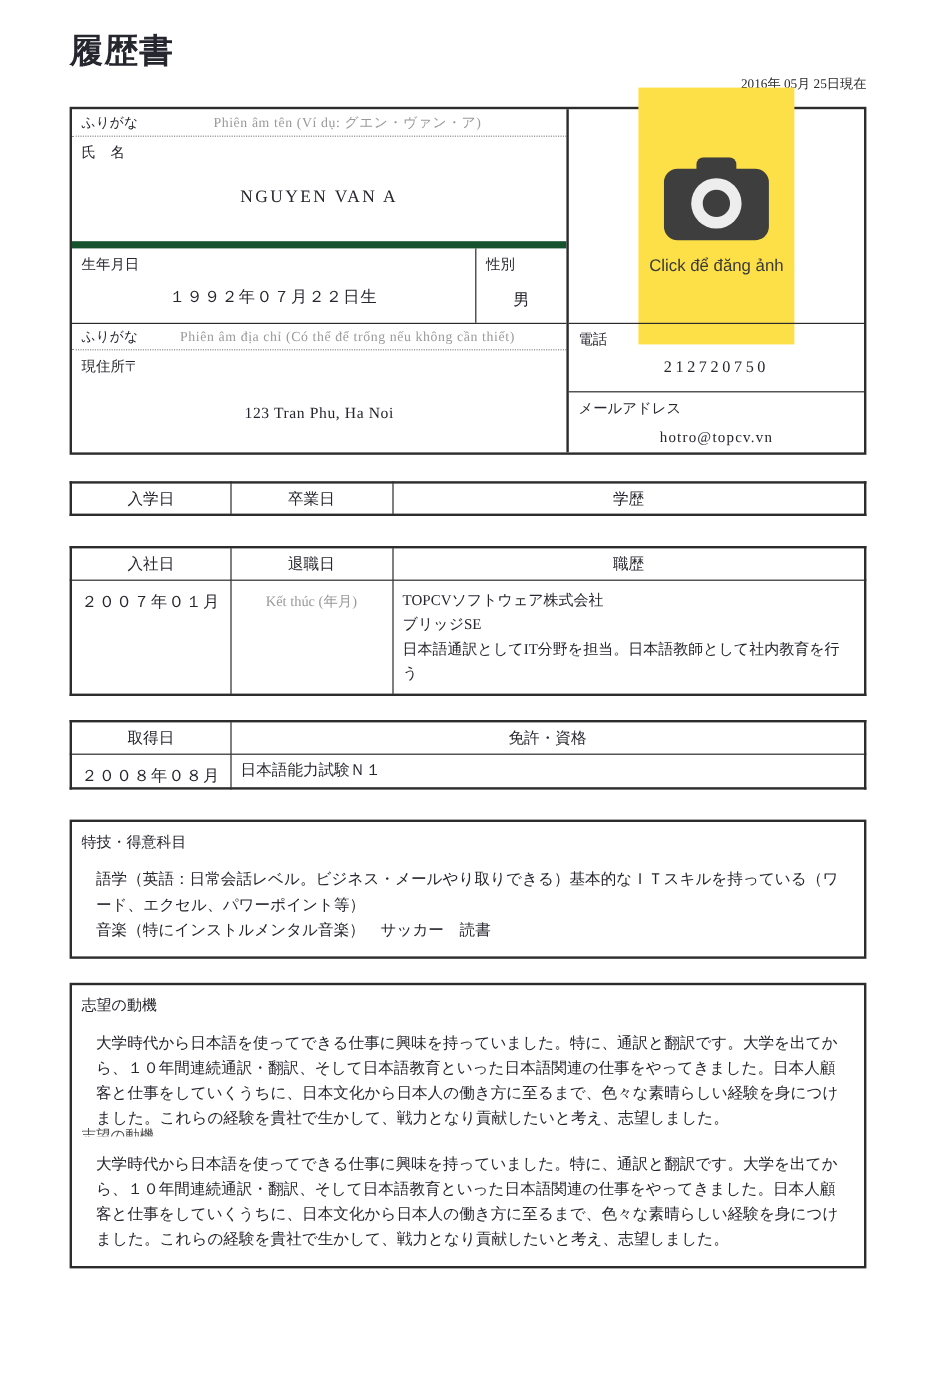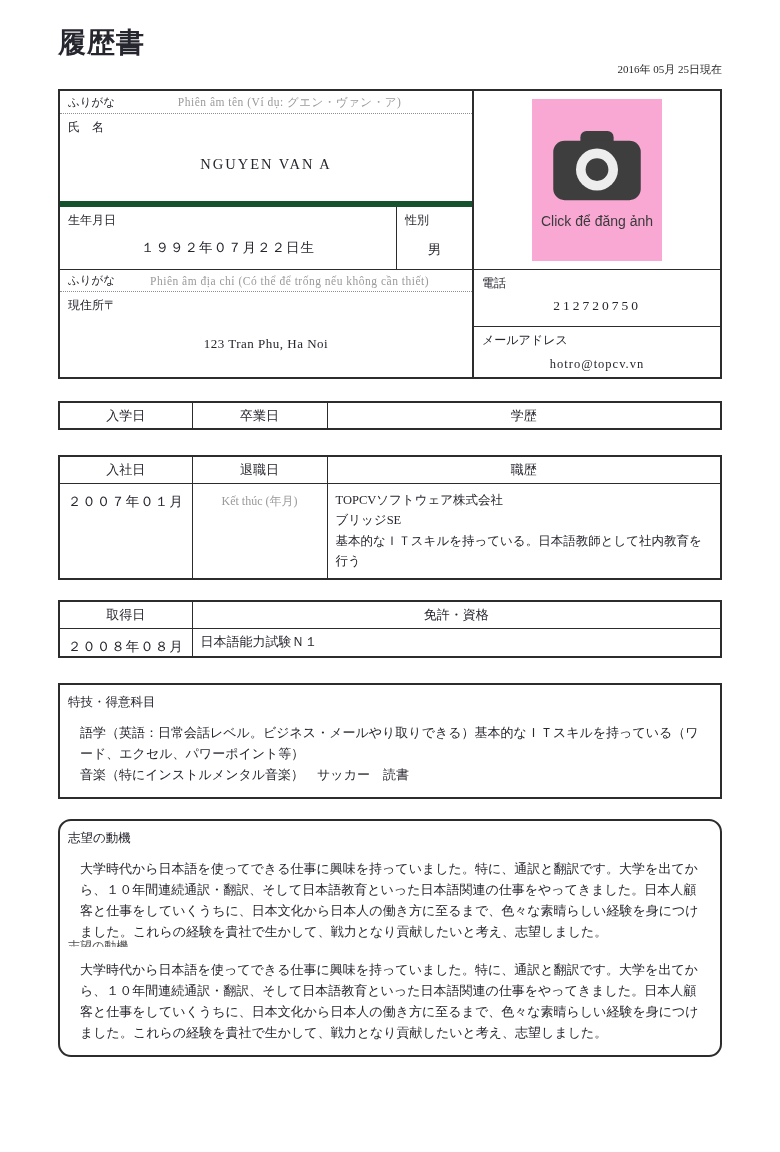--- a/index.html
+++ b/index.html
@@ -32,21 +32,21 @@
   .birth-val { text-align: center; font-size: 13.5px; margin-top: 10px; letter-spacing: 1px; }
   .gender-cell { width: 76px; border-left: 1px solid #2c2c2c; padding: 5px 8px; }
   .gender-val { text-align: center; font-size: 13.5px; margin-top: 12px; }
 
   .row-furi2 { border-top: 1px solid #2c2c2c; }
   .row-addr { flex: 1; padding: 5px 8px; }
   .addr-val { text-align: center; font-size: 13px; margin-top: 22px; letter-spacing: .5px; }
 
   .photo-cell { height: 178px; display: flex; align-items: center; justify-content: center; }
   .photo-box {
-    width: 130px; height: 162px; background: #f9a8d4; cursor: pointer;
+    width: 130px; height: 214px; background: #fde047; cursor: pointer;
     display: flex; flex-direction: column; align-items: center; justify-content: center;
     font-family: "Liberation Sans", "DejaVu Sans", sans-serif;
   }
   .photo-caption { font-size: 14px; color: #3a3a3a; margin-top: 12px; }
   .camera-svg { display: block; }
 
   .phone-cell { height: 57px; border-top: 1px solid #2c2c2c; padding: 5px 8px; }
   .phone-val { text-align: center; font-size: 13.5px; letter-spacing: 3px; margin-top: 6px; }
   .email-cell { flex: 1; border-top: 1px solid #2c2c2c; padding: 5px 8px; }
   .email-val { text-align: center; font-size: 12.5px; margin-top: 8px; letter-spacing: 1px; }
@@ -64,21 +64,21 @@
   .lic-table { margin-top: 20px; border-radius: 22px; }
   .lic-table td { height: 27px; }
   td.lic-name { vertical-align: middle; padding: 2px 8px; font-size: 13px; }
   .col-a { width: 133px; } .col-b { width: 135px; }
 
   
   .box { border: 2px solid #2c2c2c; padding: 9px 12px 10px 8px; }
   .box-label { font-size: 12.5px; }
   .box-content { margin: 11px 4px 2px 12px; font-size: 13px; line-height: 1.62; white-space: pre-line; }
   .skills-box { margin-top: 25px; min-height: 95px; }
-  .motivation-box { margin-top: 20px; min-height: 197px; border-radius: 13px; }
+  .motivation-box { margin-top: 20px; min-height: 197px; }
   .ghost-label { height: 9px; overflow: hidden; font-size: 12px; color: #4c4c4c; margin: -6px 0 0 0; }
   .para2 { margin-top: 12px; }
 </style>
 </head>
 <body>
 
 <div class="sheet">
 
   <div class="doc-title">履歴書</div>
   <div class="doc-date">2016年 05月 25日現在</div>
@@ -161,21 +161,21 @@
         <tr>
       <th class="col-a">入社日</th>
       <th class="col-b">退職日</th>
       <th>職歴</th>
     </tr>
     <tr>
       <td class="date-cell">２００７年０１月</td>
       <td class="ph-cell">Kết thúc (年月)</td>
       <td class="detail-cell">TOPCVソフトウェア株式会社
 ブリッジSE
-基本的なＩＴスキルを持っている。日本語教師として社内教育を行う</td>
+日本語通訳としてIT分野を担当。日本語教師として社内教育を行う</td>
     </tr>
   </tbody>
     </table>
 
   <table class="hist lic-table">
     <tbody>
         <tr>
       <th class="col-a">取得日</th>
       <th>免許・資格</th>
     </tr>

